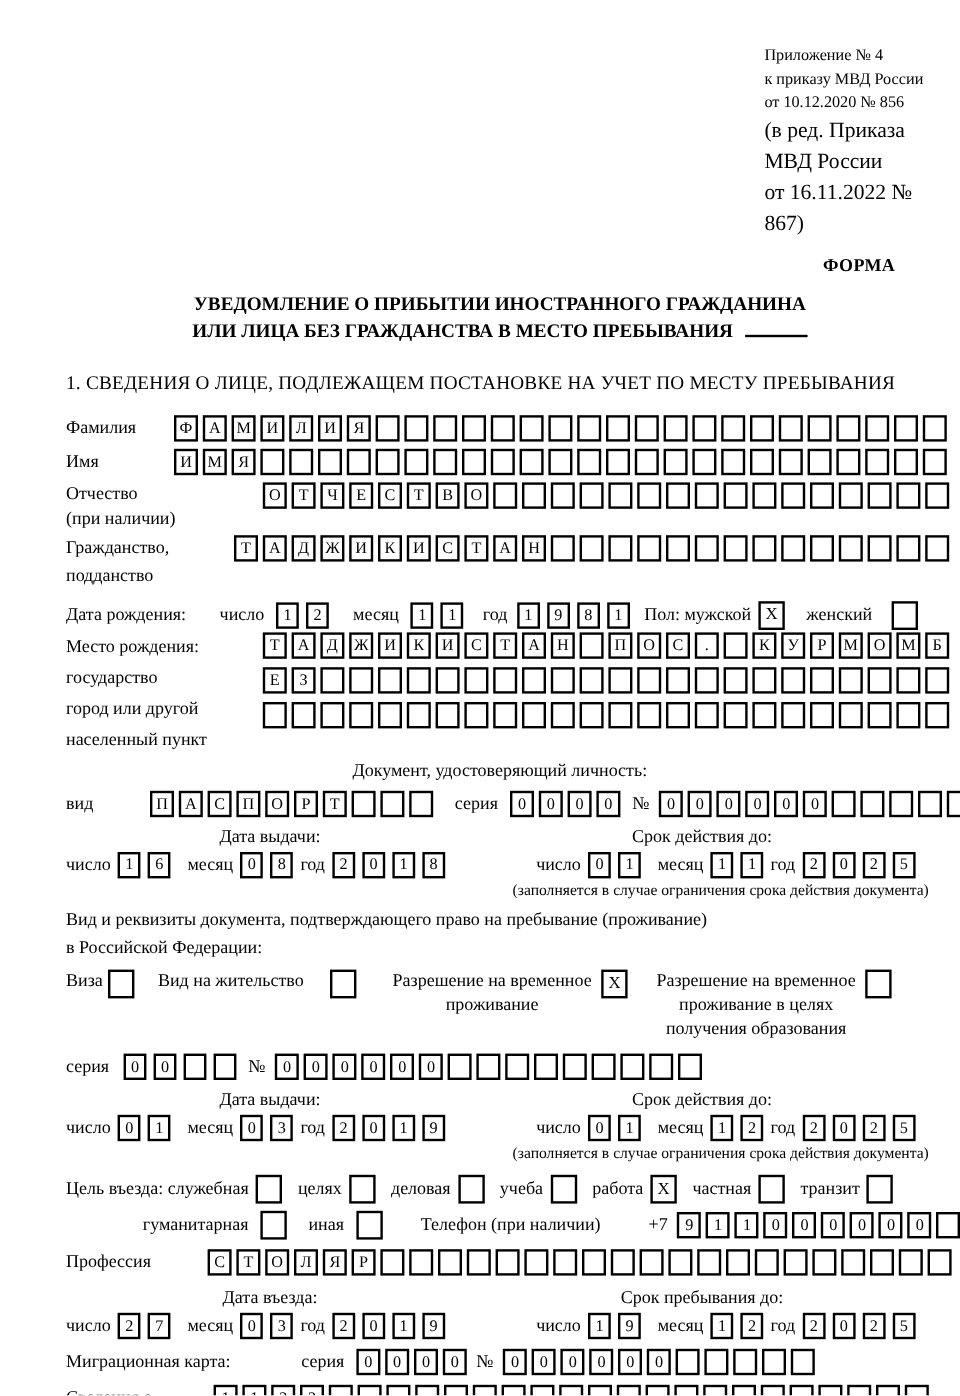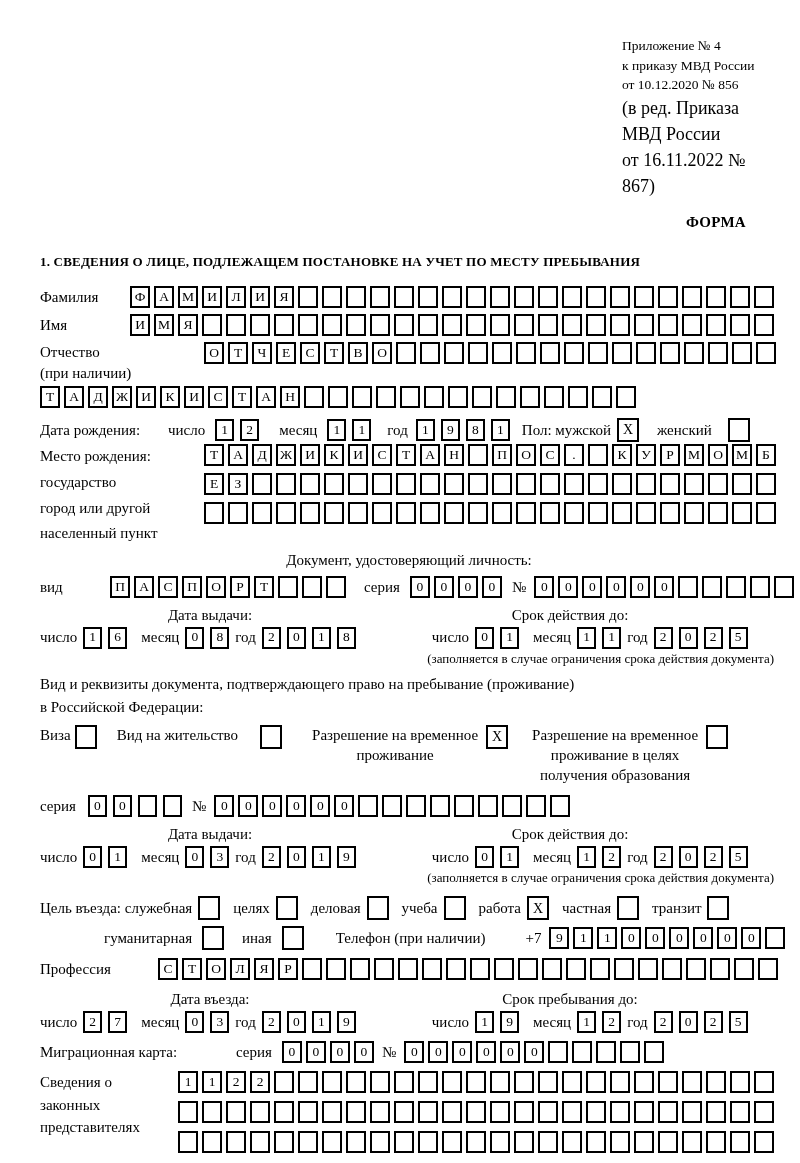--- a/index.html
+++ b/index.html
@@ -1,26 +1,26 @@
 <!DOCTYPE html>
 <html><head>
 <meta charset="utf-8">
 <style>
   *{box-sizing:border-box;margin:0;padding:0}
   html,body{background:#fff}
   body{width:800px;font-family:"Liberation Serif",serif;color:#000;font-size:15px;line-height:1.25}
-  .page{position:relative;width:800px;height:1163px;padding:36px 22px 0 40px;overflow:hidden;background:#fff}
+  .page{position:relative;width:800px;height:1163px;padding:36px 22px 0 55px;overflow:hidden;background:#fff}
 
   .annex{margin-left:582px;font-size:13.5px;line-height:1.45}
   .annex .small{font-size:18px}
   .forma{ text-align:right;font-weight:bold;font-size:15px;margin:14px 32px 10px 0;letter-spacing:.3px}
 
   .title{text-align:center;font-weight:bold;font-size:16px;line-height:1.45;margin:4px 0 2px 0}
   .blank-line{display:inline-block;width:52px;border-bottom:2px solid #000;height:14px;margin-left:10px}
-  .section-title{font-weight:bold;font-size:13px;margin:22px 0 16px 0;letter-spacing:.2px}
+  .section-title{font-weight:normal;font-size:16px;margin:22px 0 16px 0;letter-spacing:.2px}
 
   .frow{display:flex;align-items:center;margin-bottom:6px}
   .frow.top{align-items:flex-start}
   .lbl{flex:0 0 auto}
   .cells{display:flex;flex:0 0 auto}
   .cell{flex:0 0 auto;width:20px;height:22px;border:2px solid #000;margin-right:4px;
         display:flex;align-items:center;justify-content:center;font-size:13.5px;background:#fff}
   .sp .cell{margin-right:6px;width:19px}
   .cb .cell{width:22px;height:24px;font-size:14px}
 
@@ -54,20 +54,24 @@
   <div class="annex">
     <div>Приложение № 4</div>
     <div>к приказу МВД России</div>
     <div>от 10.12.2020 № 856</div>
     <div class="small">(в ред. Приказа МВД России</div>
     <div class="small">от 16.11.2022 № 867)</div>
   </div>
 
   <div class="forma">ФОРМА</div>
 
+  <div class="title">
+    <div>УВЕДОМЛЕНИЕ О ПРИБЫТИИ ИНОСТРАННОГО ГРАЖДАНИНА</div>
+    <div><span>ИЛИ ЛИЦА БЕЗ ГРАЖДАНСТВА В МЕСТО ПРЕБЫВАНИЯ</span><span class="blank-line"></span></div>
+  </div>
 
   <div class="section-title">1. СВЕДЕНИЯ О ЛИЦЕ, ПОДЛЕЖАЩЕМ ПОСТАНОВКЕ НА УЧЕТ ПО МЕСТУ ПРЕБЫВАНИЯ</div>
 
   <div class="frow">
     <span class="lbl w90">Фамилия</span>
     <span class="cells">
         <span class="cell">Ф</span>
         <span class="cell">А</span>
         <span class="cell">М</span>
         <span class="cell">И</span>
@@ -157,20 +161,24 @@
         <span class="cell"></span>
         <span class="cell"></span>
         <span class="cell"></span>
         <span class="cell"></span>
         <span class="cell"></span>
         <span class="cell"></span>
       </span>
   </div>
 
   <div class="frow top" style="margin-bottom:10px">
+    <span class="lbl w140" style="line-height:1.5">
+      <span>Гражданство,</span><br>
+      <span>подданство</span>
+    </span>
     <span class="cells">
         <span class="cell">Т</span>
         <span class="cell">А</span>
         <span class="cell">Д</span>
         <span class="cell">Ж</span>
         <span class="cell">И</span>
         <span class="cell">К</span>
         <span class="cell">И</span>
         <span class="cell">С</span>
         <span class="cell">Т</span>

